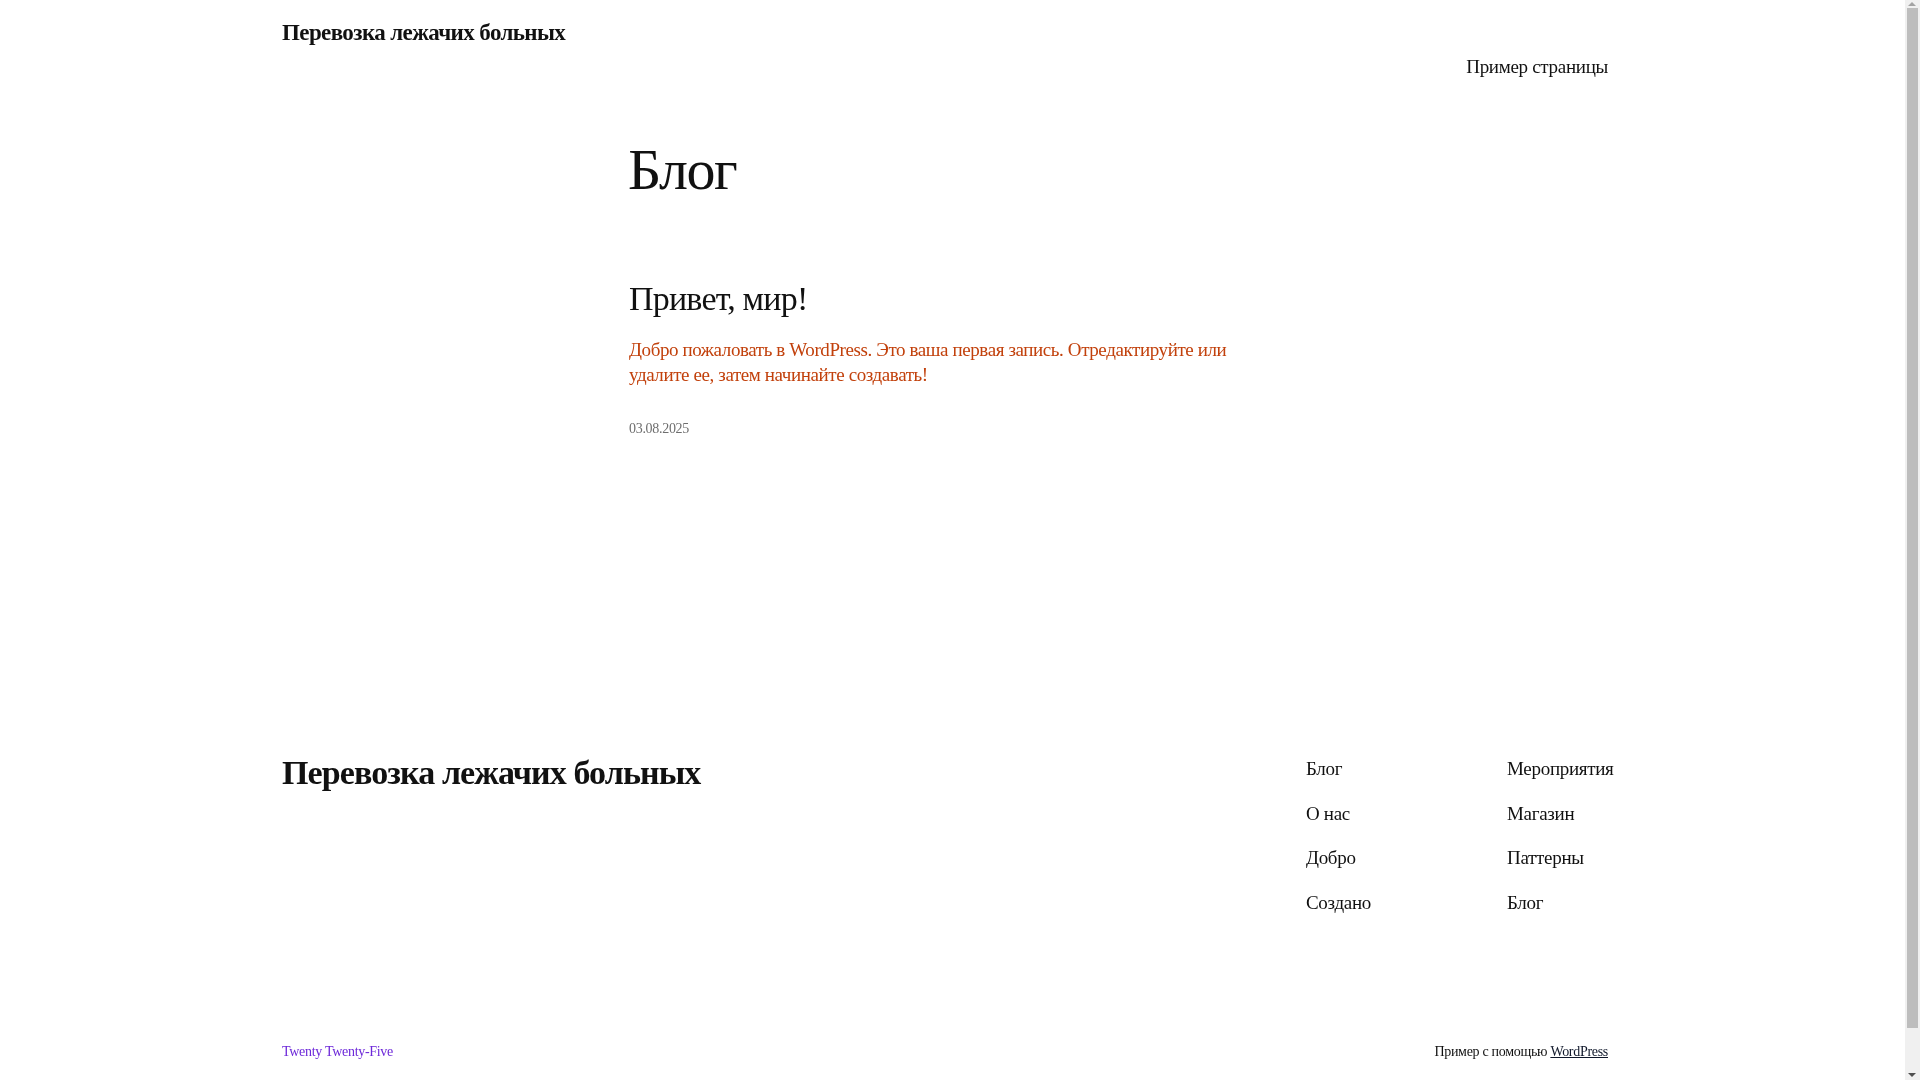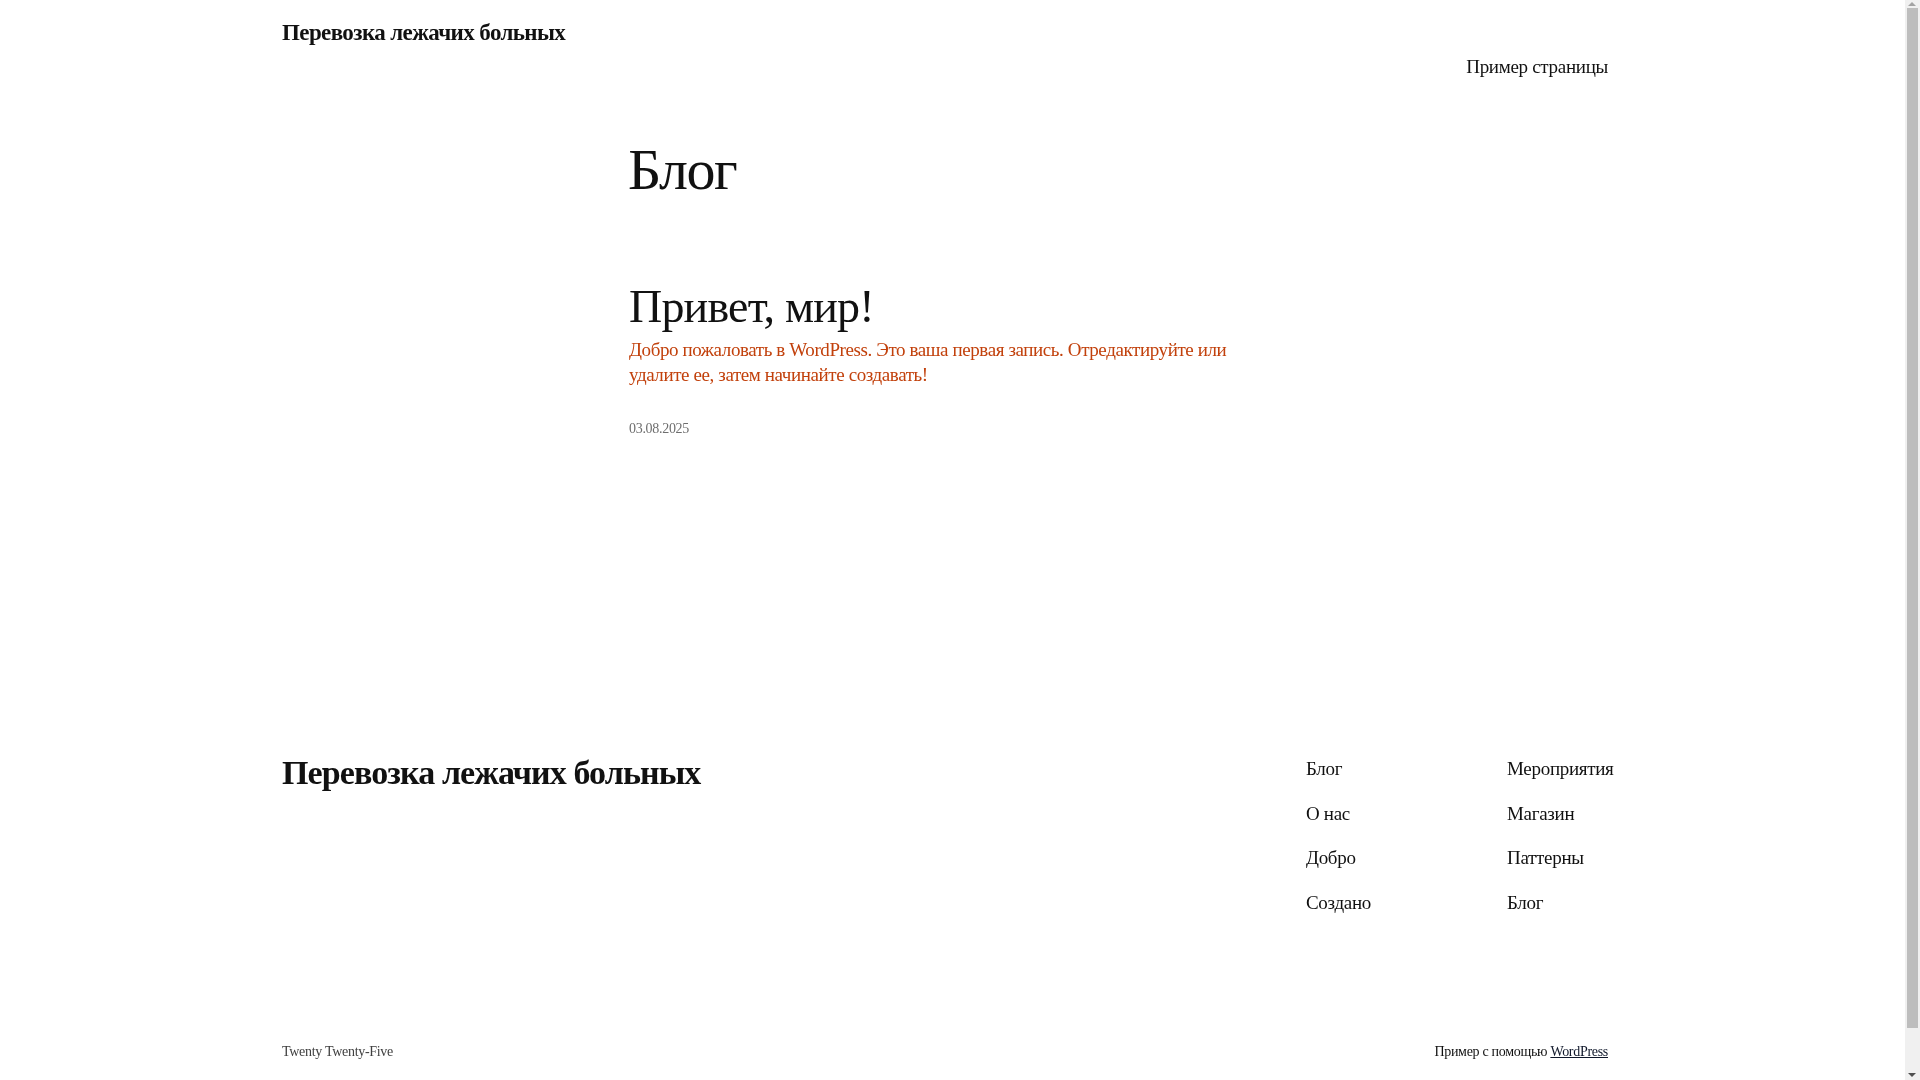--- a/index.html
+++ b/index.html
@@ -3,29 +3,29 @@
 <meta charset="utf-8">
 <style>
   html, body { margin:0; padding:0; }
   body { width:1920px; height:1080px; overflow:hidden; background:#ffffff; color:#111111;
     font-family:"Liberation Sans", sans-serif; position:relative; }
   .page { position:absolute; left:0; top:0; width:1905px; height:1080px;font-family:Liberation Serif, serif; }
   .abs { position:absolute; white-space:nowrap; }
   .site-title { left:282px; top:20px; font-size:23px; font-weight:bold; letter-spacing:-0.6px; color:#111; text-decoration:none; }
   .header-nav { right:297px; top:20px; font-size:19px; color:#111; letter-spacing:-0.3px;margin-top:36px; }
   .page-title { left:628px; top:136px; font-size:58px; font-weight:normal; margin:0; letter-spacing:-1.5px; color:#111; }
-  .post-title { left:629px; top:280px; font-size:46px; font-weight:normal; margin:0; letter-spacing:-0.8px; color:#111; }
+  .post-title { left:629px; top:280px; font-size:34px; font-weight:normal; margin:0; letter-spacing:-0.8px; color:#111; }
   .excerpt { left:629px; top:337px; width:640px; font-size:19px; line-height:25px; color:#c2410c; white-space:normal; letter-spacing:-0.4px; margin:0; }
   .post-date { left:629px; top:421px; font-size:14px; color:#6e6e6e; letter-spacing:-0.3px; }
   .footer-title { left:282px; top:754px; font-size:34px; font-weight:bold; letter-spacing:-0.9px; color:#111; }
   .nav-col { position:absolute; top:758px; }
   .nav-col a { display:block; font-size:19px; color:#111; text-decoration:none; height:44.5px; letter-spacing:-0.3px; }
   .col1 { left:1306px; }
   .col2 { left:1507px; }
-  .foot-left { left:282px; top:1044px; font-size:14px; color:#404040; letter-spacing:-0.3px; }
+  .foot-left { left:282px; top:1044px; font-size:14px; color:#6d28d9; letter-spacing:-0.3px; }
   .foot-right { right:297px; top:1044px; font-size:14px; color:#111; letter-spacing:-0.3px; }
   .foot-right a { color:#0f172a; text-decoration:underline; }
   .scrollbar { position:absolute; right:0; top:0; width:15px; height:1080px; background:#f0f0f0; }
   .scroll-thumb { position:absolute; left:2px; top:8px; width:11px; height:1020px; background:#bdbdbd; }
   .arrow-up { position:absolute; left:3px; top:2px; width:0; height:0; border-left:4px solid transparent; border-right:4px solid transparent; border-bottom:4px solid #a3a3a3; }
   .arrow-down { position:absolute; left:3px; bottom:3px; width:0; height:0; border-left:4px solid transparent; border-right:4px solid transparent; border-top:4px solid #505050; }
 </style>
 </head>
 <body>
 

